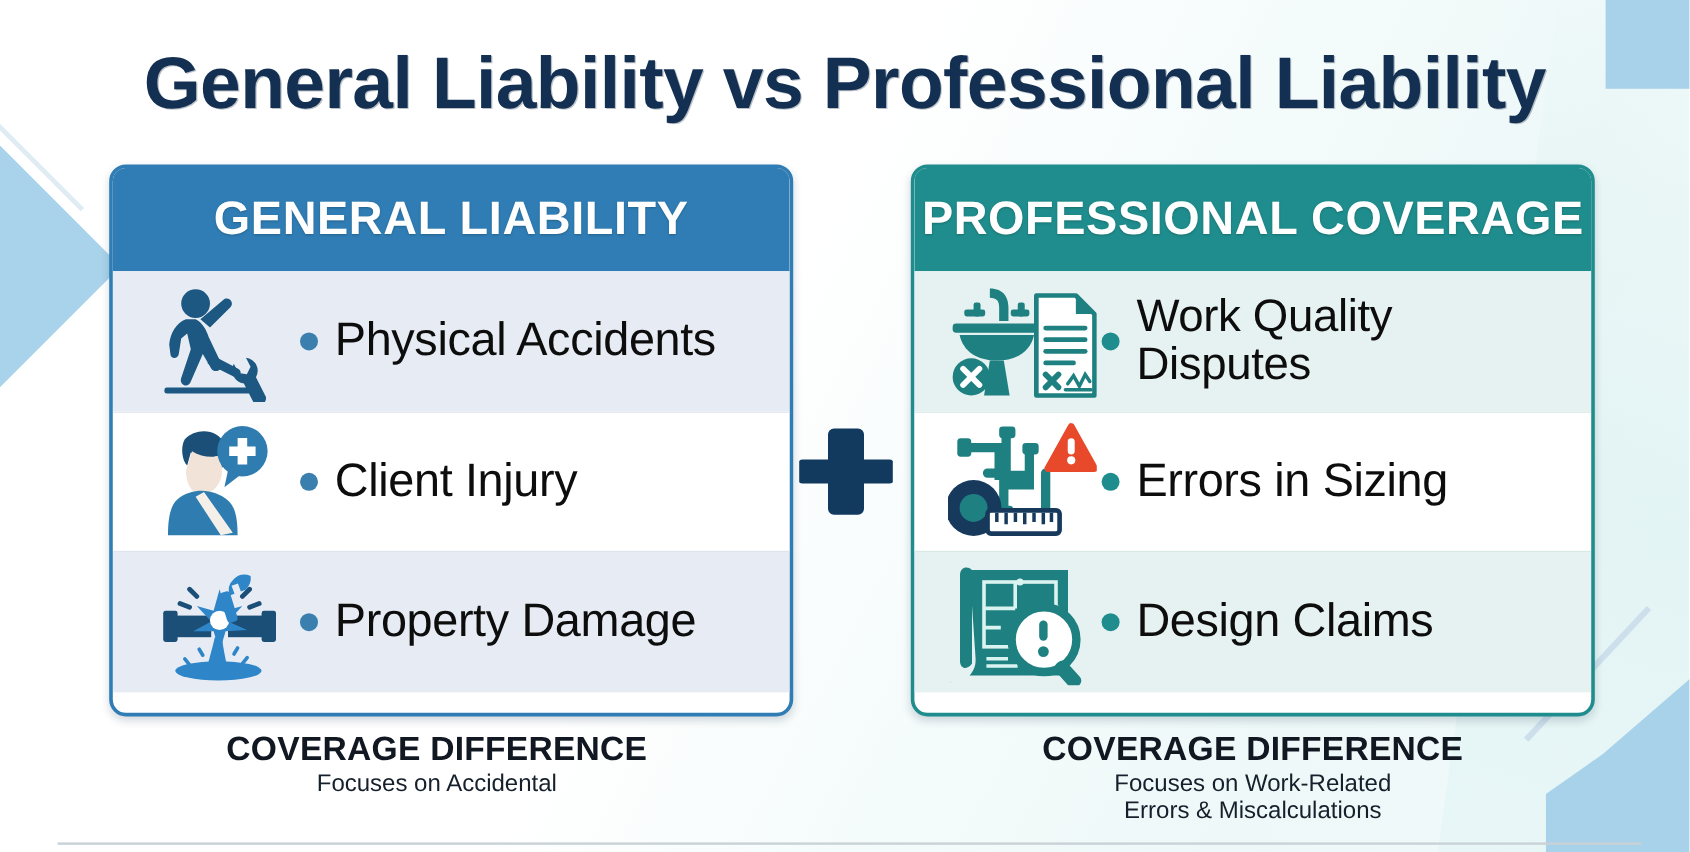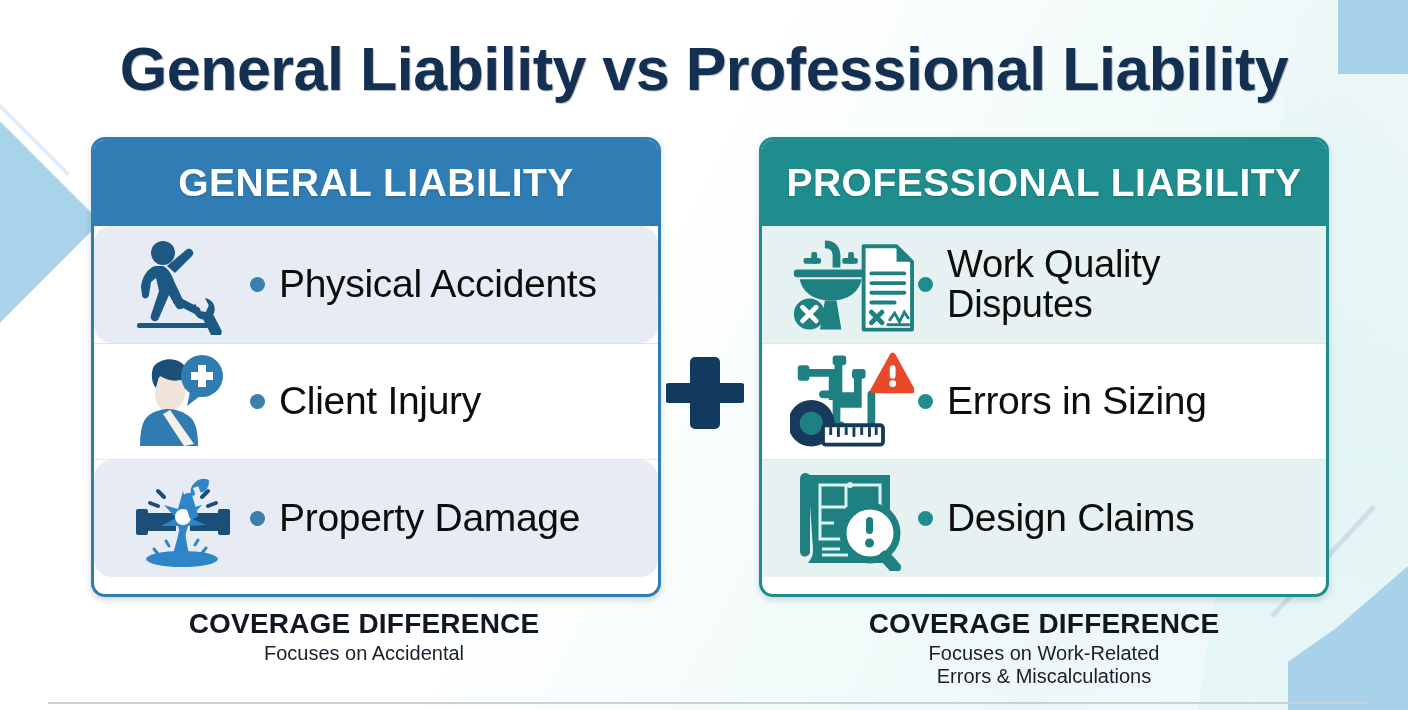--- a/index.html
+++ b/index.html
@@ -116,21 +116,21 @@
 
   .rows { display: flex; flex-direction: column; }
 
   .row {
     display: flex;
     align-items: center;
     height: 117px;
     box-sizing: border-box;
     padding-left: 28px;
   }
-  .row-alt-left  { background: #e7ecf4; border-radius: 18px; }
+  .row-alt-left  { background: #e7ecf4; }
   .row-white     { background: #ffffff; }
   .row-alt-right { background: #e6f2f1; }
   .row-sep-left  { border-top: 1px solid #dfe5ef; border-bottom: 1px solid #dfe5ef; }
   .row-sep-right { border-top: 1px solid #d8e9e7; border-bottom: 1px solid #d8e9e7; }
 
   .row-icon {
     width: 124px;
     min-width: 124px;
     height: 104px;
     display: flex;
@@ -272,21 +272,21 @@
     </div>
   </div>
 
   <div class="plus">
     <svg width="78" height="78" viewBox="0 0 78 78" aria-hidden="true">
       <path d="M29 3 h20 a5 5 0 0 1 5 5 v21 h21 a5 5 0 0 1 5 5 v10 a5 5 0 0 1 -5 5 h-21 v21 a5 5 0 0 1 -5 5 h-20 a5 5 0 0 1 -5 -5 v-21 h-21 a5 5 0 0 1 -5 -5 v-10 a5 5 0 0 1 5 -5 h21 v-21 a5 5 0 0 1 5 -5 z" fill="#123a5e"></path>
     </svg>
   </div>
 
   <div class="card card-right">
-    <div class="card-header hdr-right">PROFESSIONAL LIABILITY</div>
+    <div class="card-header hdr-right">PROFESSIONAL COVERAGE</div>
 
     <div class="rows">
 
       <div class="row row-alt-right">
         <span class="row-icon">
           <svg width="128" height="104" viewBox="0 0 128 104" aria-hidden="true">
             <g fill="#1e8080">
               <path d="M36 6 C48 6 52 14 52 22 v12 h-8 v-12 c0 -5 -2 -8 -8 -8 z"></path>
               <rect x="14" y="24" width="18" height="6" rx="2"></rect>
               <rect x="22" y="18" width="6" height="12" rx="2"></rect>

